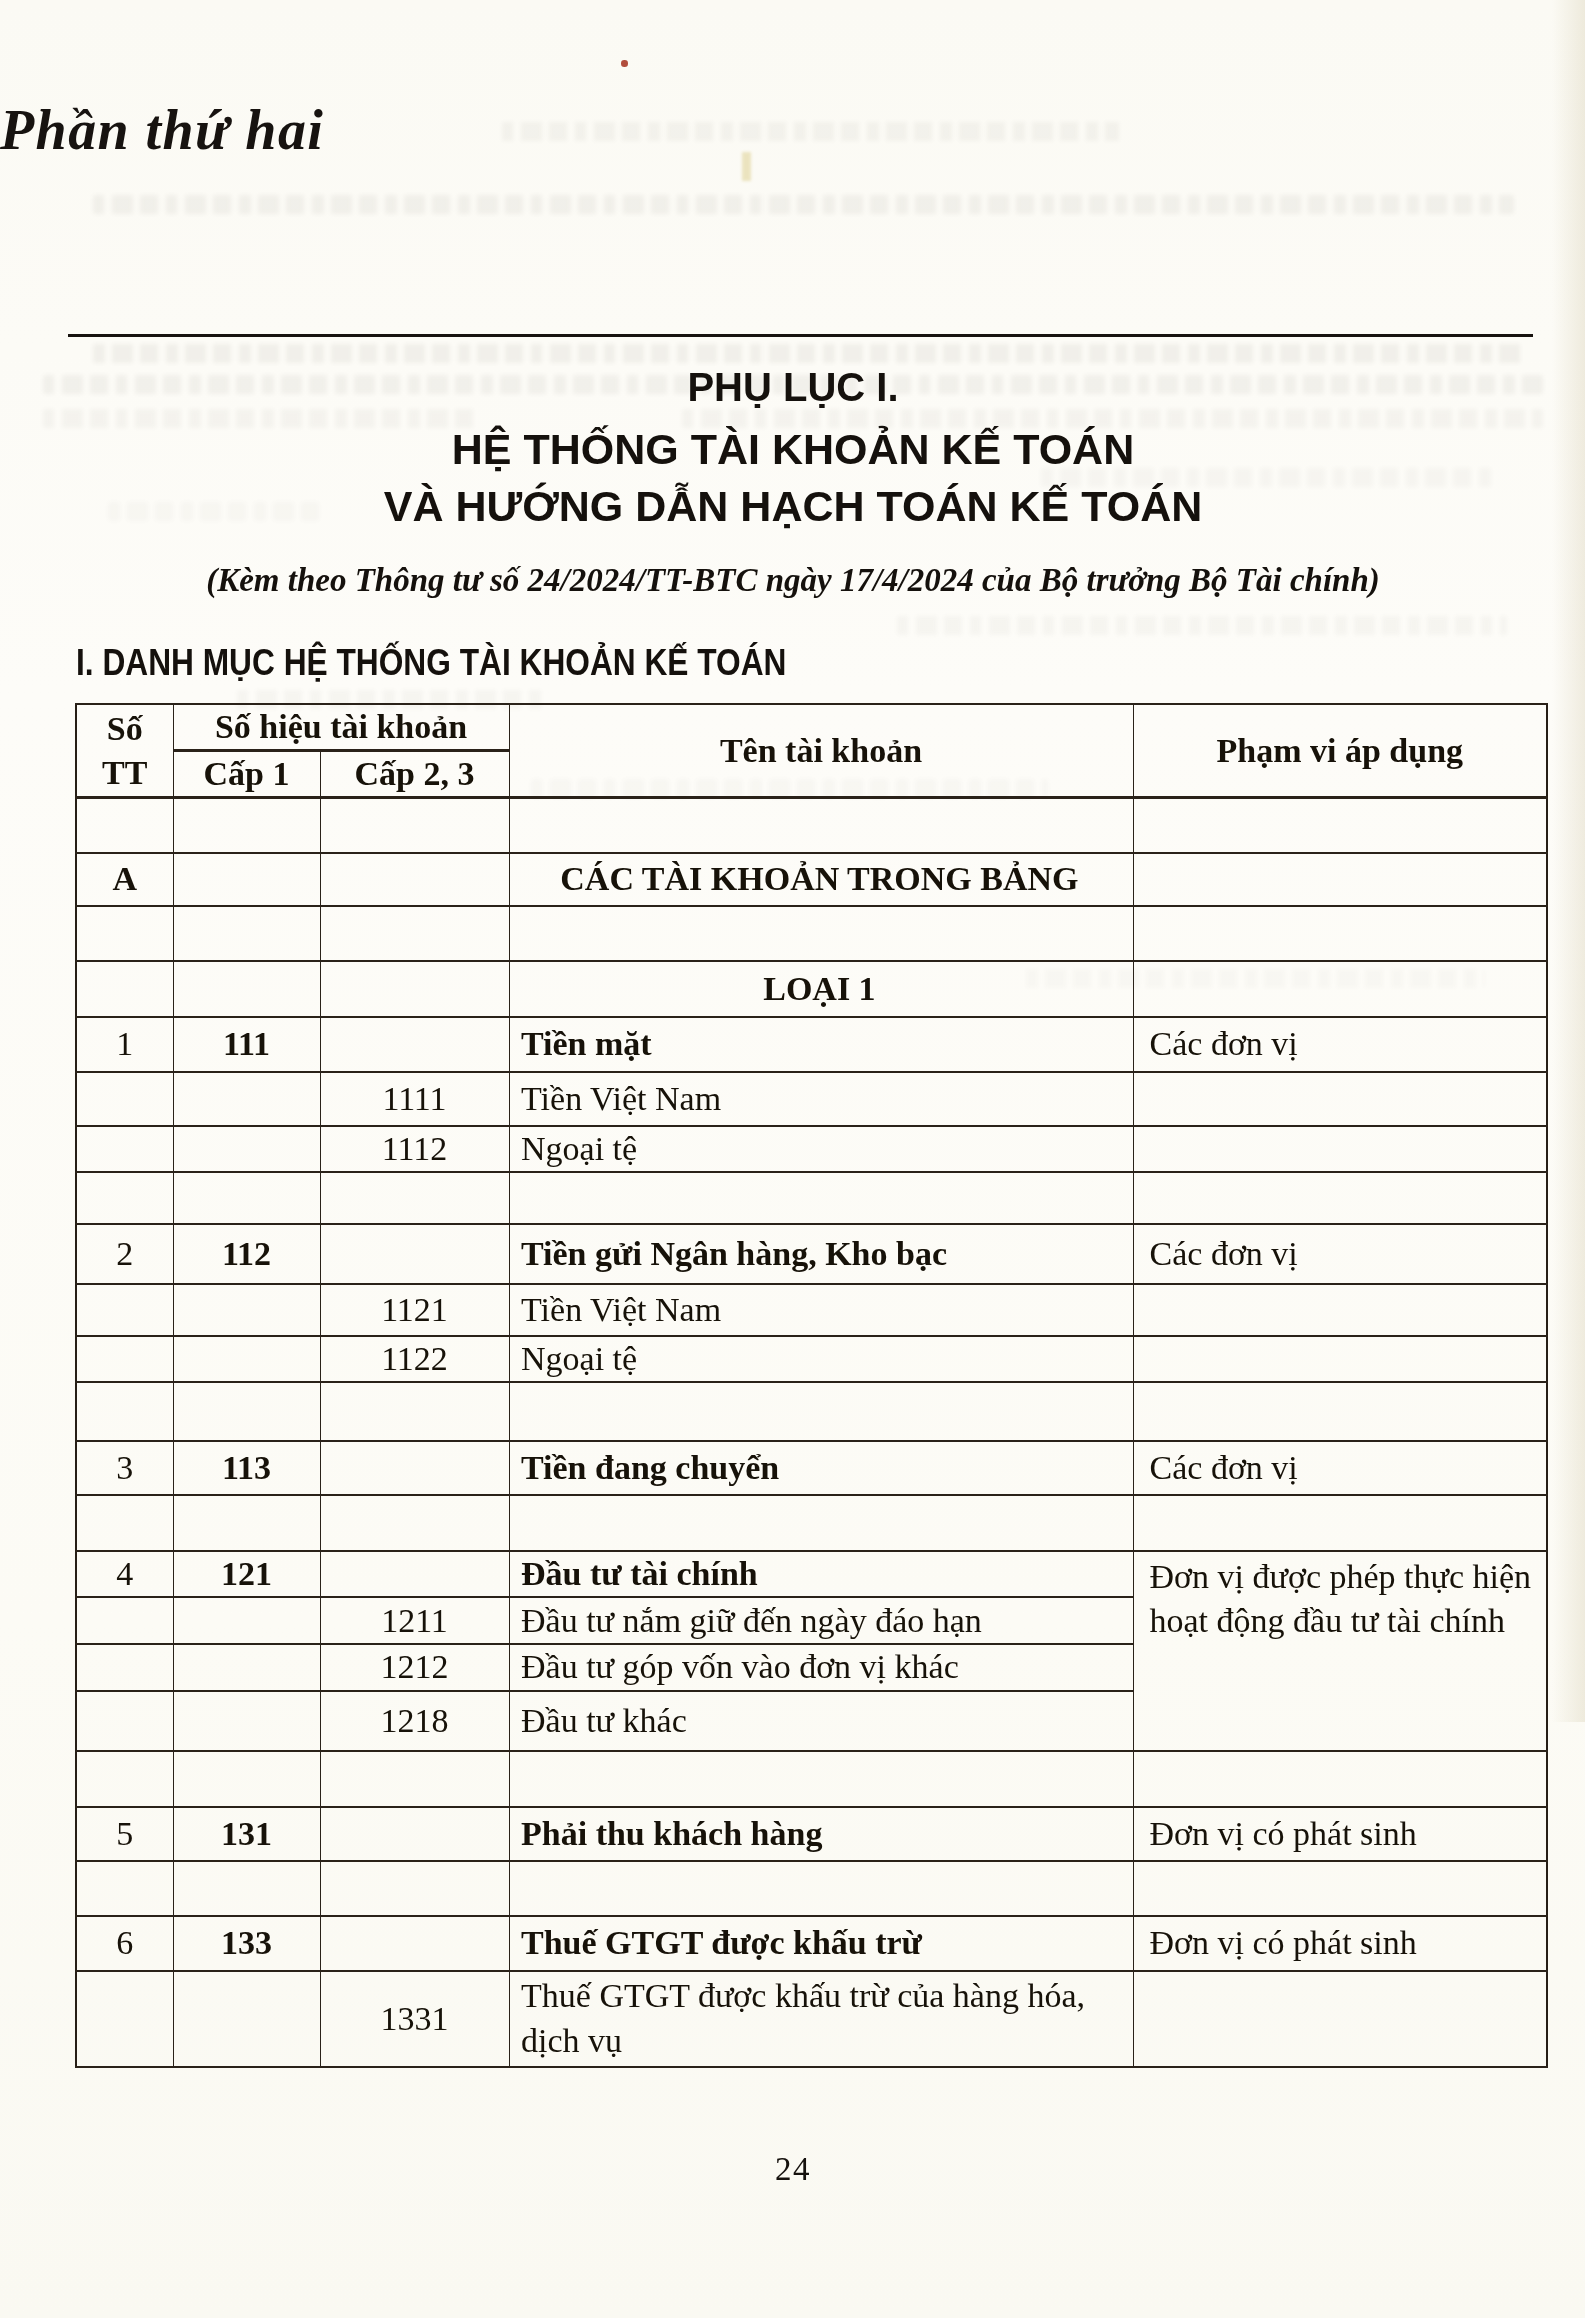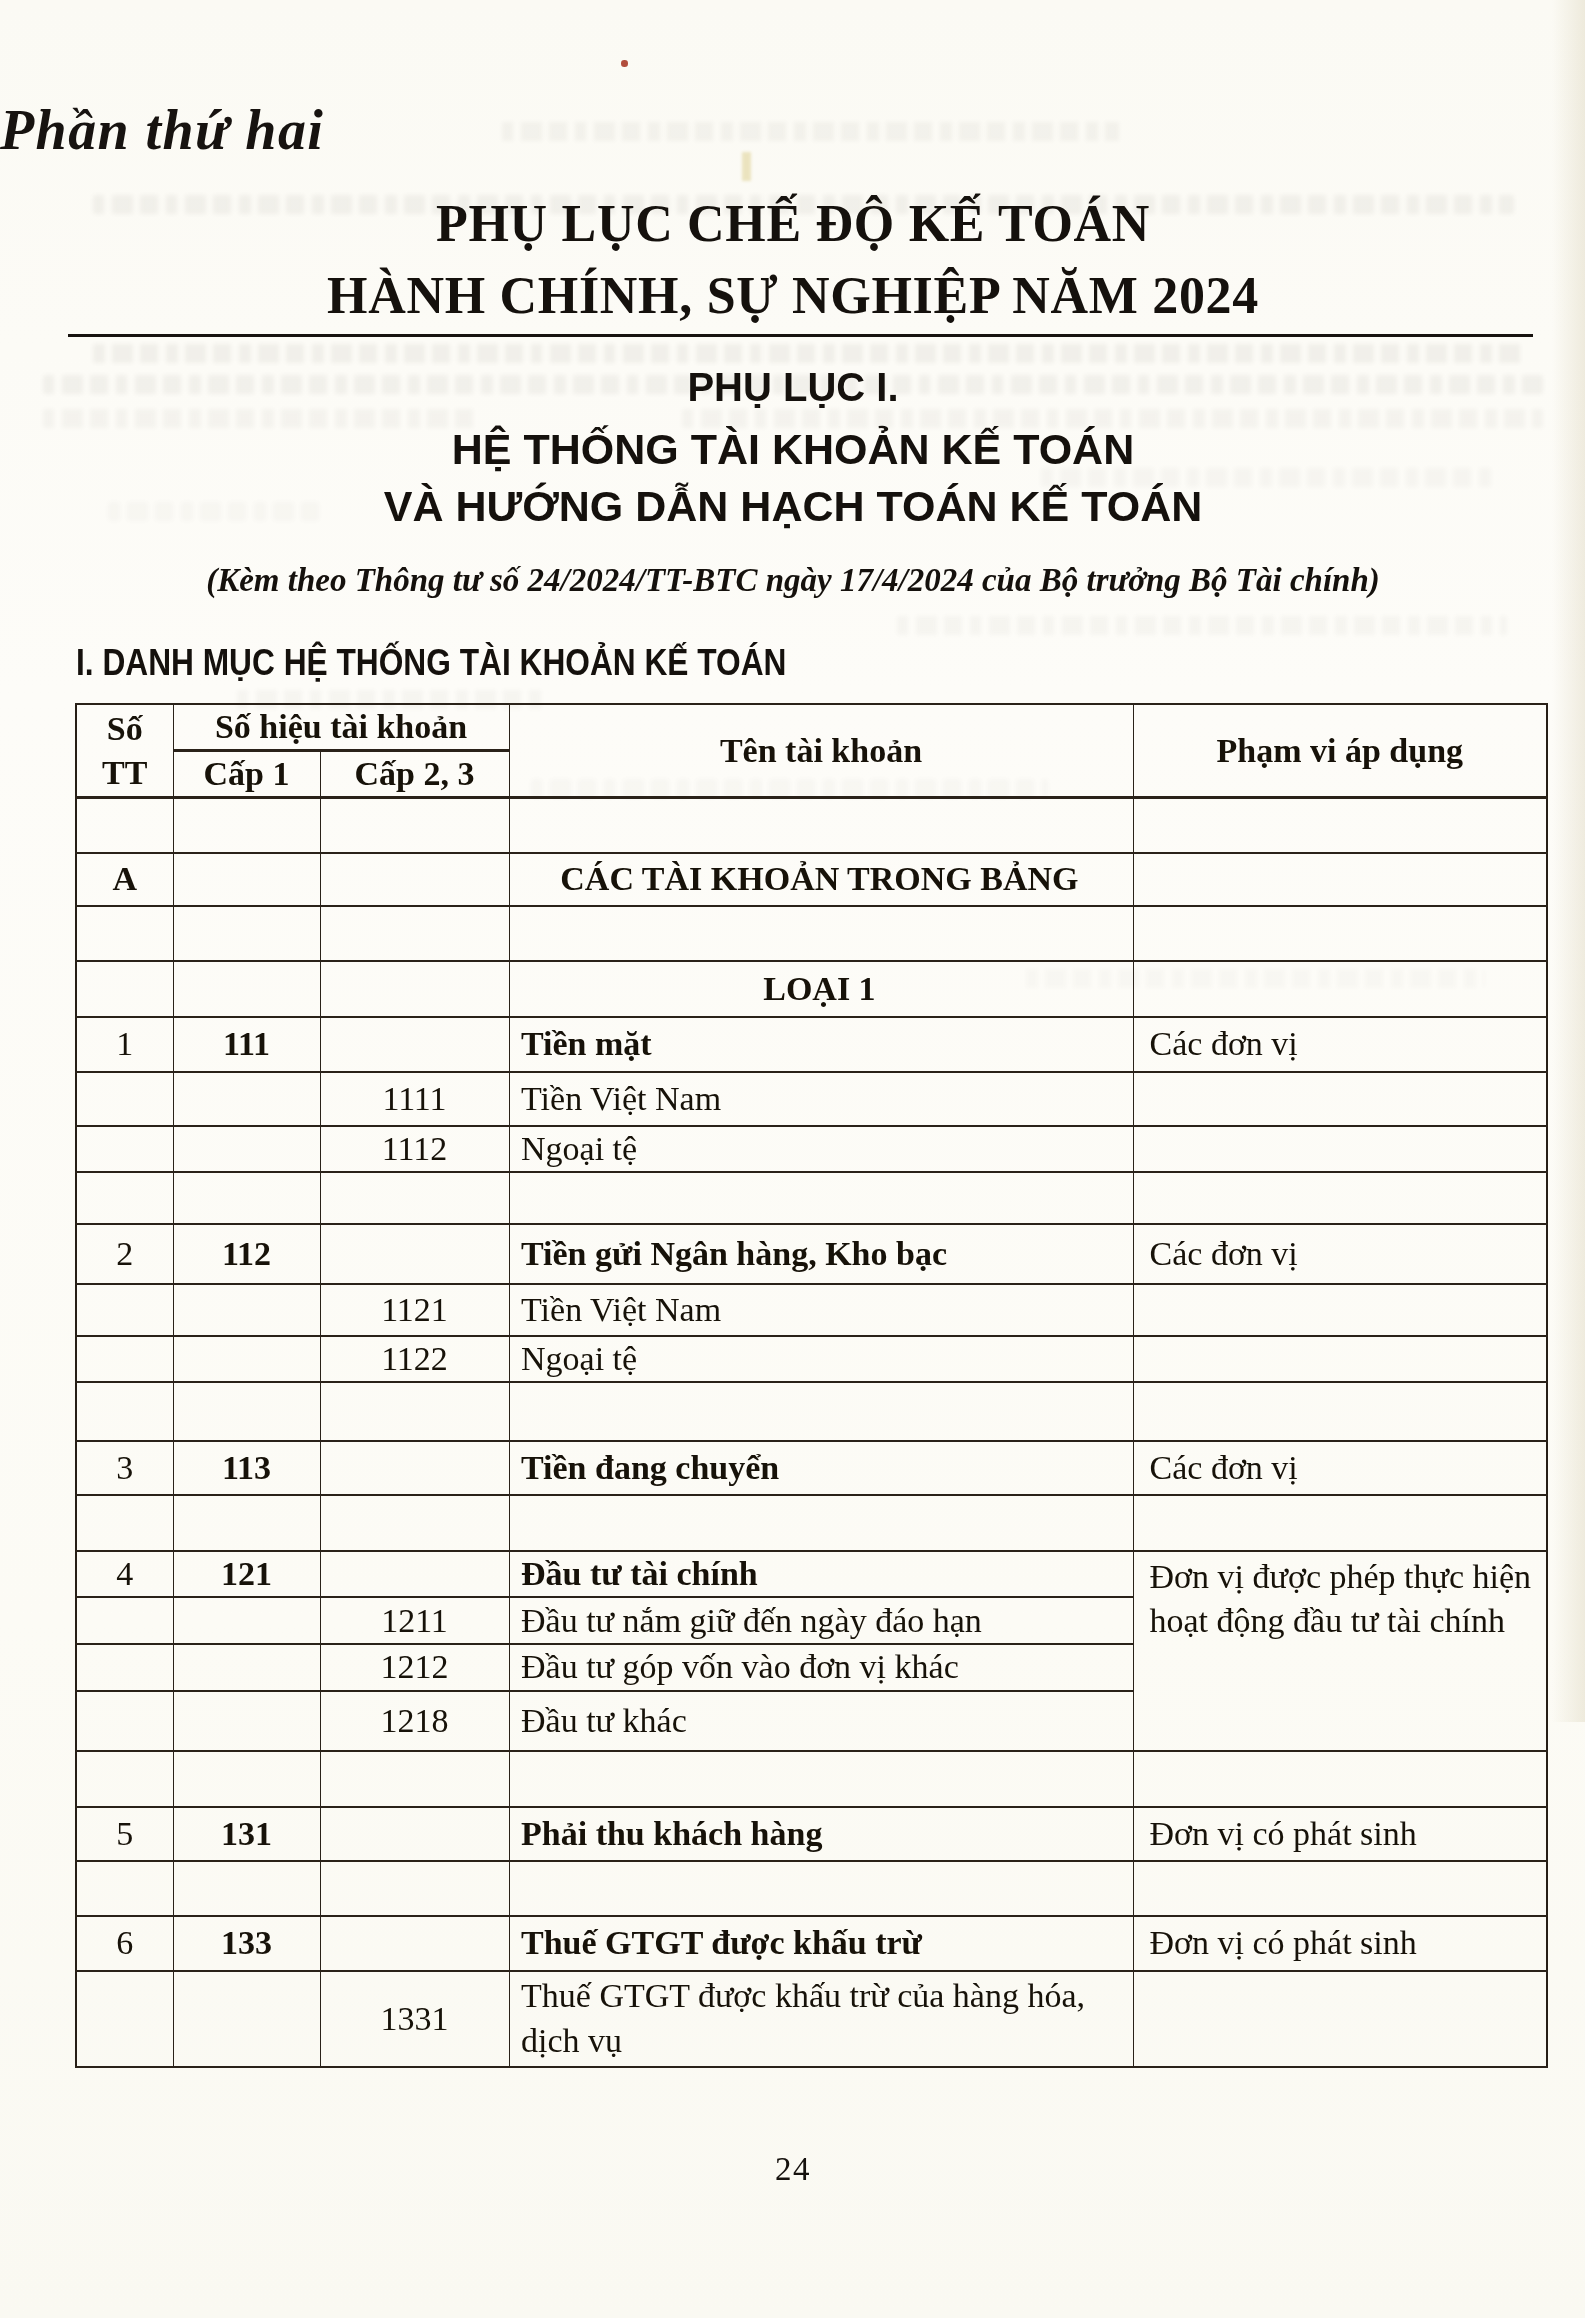--- a/index.html
+++ b/index.html
@@ -114,24 +114,20 @@
   <div class="ghost" style="left:897px; top:616px;  width:610px;  opacity:.08;"></div>
   <div class="ghost" style="left:237px;  top:690px;  width:309px;  opacity:.08;"></div>
   <div class="ghost" style="left:531px;  top:779px; width:517px;  opacity:.06;"></div>
   <div class="ghost" style="left:1026px; top:969px; width:459px;  opacity:.05;"></div>
   <div class="edge-tint"></div>
   <div class="speck-red"></div>
   <div class="speck-smudge"></div>
 
   <div class="part-title">Phần thứ hai</div>
 
-  <div class="main-title">
-    <div>PHỤ LỤC CHẾ ĐỘ KẾ TOÁN</div>
-    <div>HÀNH CHÍNH, SỰ NGHIỆP NĂM 2024</div>
-  </div>
 
   <div class="rule"></div>
 
   <div class="appendix-title">PHỤ LỤC I.</div>
 
   <div class="appendix-sub">
     <div>HỆ THỐNG TÀI KHOẢN KẾ TOÁN</div>
     <div>VÀ HƯỚNG DẪN HẠCH TOÁN KẾ TOÁN</div>
   </div>
 

